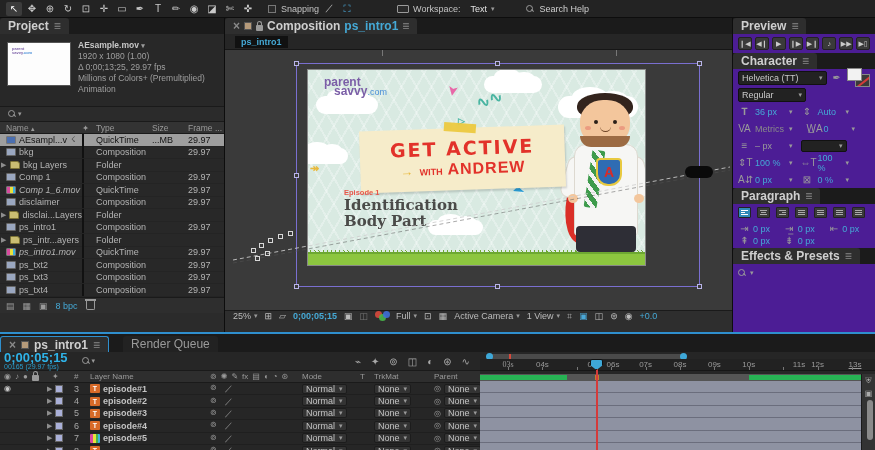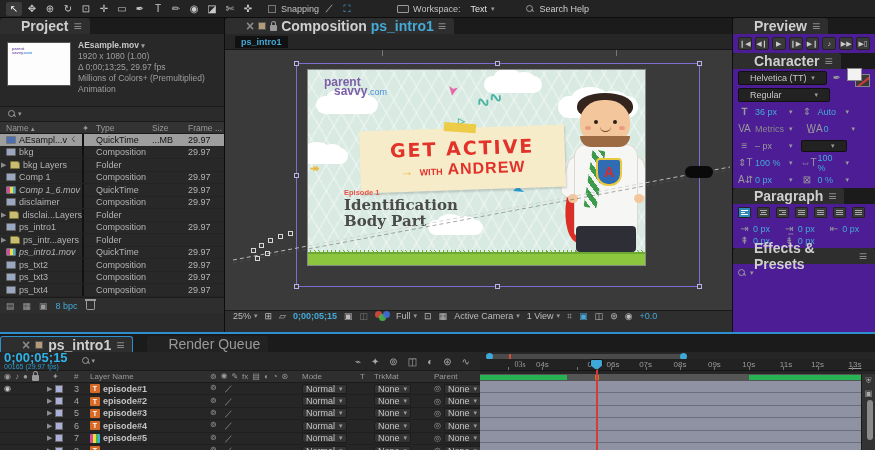--- a/index.html
+++ b/index.html
@@ -17,21 +17,21 @@
   .winicon { width:12px; height:8px; border:1px solid #9a9a9a; border-radius:1px; background:#2a2a2a; }
   .mag { position:relative; width:8px; height:8px; display:inline-block; }
   .mag::before { content:""; position:absolute; left:0; top:0; width:5px; height:5px; border:1.2px solid #9a9a9a; border-radius:50%; }
   .mag::after { content:""; position:absolute; left:5px; top:5px; width:3px; height:1.2px; background:#9a9a9a; transform:rotate(45deg); }
   .searchhelp { display:flex; align-items:center; gap:5px; margin-left:30px; color:#cfcfcf; }
 
   
   .main { position:absolute; left:0; top:18px; width:875px; height:314px; background:#141414; }
   .panel { position:absolute; background:#2b2b2b; }
   .tabbar { height:16px; background:#1b1b1b; display:flex; align-items:flex-end; }
-  .tab { background:#2e2e2e; color:#cfcfcf; font-weight:bold; font-size:14px; padding:2px 8px 2px 21px; height:16px; display:flex; align-items:center; gap:5px; border-radius:3px 3px 0 0; }
+  .tab { background:#2e2e2e; color:#cfcfcf; font-weight:bold; font-size:12px; padding:2px 8px 2px 8px; height:16px; display:flex; align-items:center; gap:5px; border-radius:3px 3px 0 0; }
   .menu-glyph { color:#8a8a8a; font-weight:normal; }
 
   
   .project-panel { left:0; top:0; width:225px; height:314px; border-right:1px solid #0d0d0d; }
   .proj-preview { position:relative; height:72px; background:#282828; }
   .thumb { position:absolute; left:7px; top:8px; width:64px; height:44px; background:#fdfdfd; border:1px solid #555; }
   .thumb-logo { position:absolute; left:4px; top:4px; font-size:4px; color:#7b5ea7; font-weight:bold; line-height:1; }
   .thumb-logo i { color:#4a90d9; font-style:normal; }
   .proj-info { position:absolute; left:78px; top:6px; color:#9f9f9f; line-height:11px; font-size:8.5px; }
   .proj-info .t { color:#c7c7c7; font-weight:bold; }
@@ -123,21 +123,21 @@
   .rgb-dots { position:relative; width:14px; height:10px; }
   .rgb-dots i { position:absolute; width:7px; height:7px; border-radius:50%; opacity:.9; }
   .rgb-dots i:nth-child(1){ left:0; top:0; background:#d84a3c; }
   .rgb-dots i:nth-child(2){ left:4px; top:3px; background:#49b54a; }
   .rgb-dots i:nth-child(3){ left:8px; top:0; background:#3f6fd8; }
 
   
   .right-col { left:733px; top:0; width:142px; height:314px; background:#4c1d95; }
   .rpanel-tab { height:16px; background:#1b1b1b; display:flex; align-items:flex-end; }
   .rc-row { display:flex; align-items:center; padding:0 5px; gap:4px; height:17px; color:#bcbcbc; }
-  .field { background:#222; border:1px solid #111; border-radius:2px; padding:1px 11px; display:flex; align-items:center; justify-content:space-between; color:#c9c9c9; }
+  .field { background:#222; border:1px solid #111; border-radius:2px; padding:1px 3px; display:flex; align-items:center; justify-content:space-between; color:#c9c9c9; }
   .transport { display:flex; gap:3px; padding:3px 5px; }
   .tbtn { width:14px; height:13px; background:#3a3a3a; border:1px solid #222; border-radius:2px; color:#c9c9c9; font-size:7px; display:flex; align-items:center; justify-content:center; }
   .glyph-ic { color:#9a9a9a; font-size:10px; width:13px; text-align:center; }
   .swpair { position:relative; width:24px; height:20px; }
   .sw { position:absolute; width:15px; height:13px; border:1px solid #888; }
   .sw.fill { left:0; top:0; background:#f2f2f2; z-index:2; }
   .sw.stroke { left:8px; top:6px; background:#3a3a3a; z-index:1; overflow:hidden; }
   .sw.stroke::before { content:""; position:absolute; left:-2px; top:5px; width:22px; height:2px; background:#d23b3b; transform:rotate(-38deg); }
   .alignbtn { width:13px; height:11px; background:#3a3a3a; border:1px solid #222; border-radius:1px; padding:2px 2px; display:flex; flex-direction:column; gap:1px; }
   .alignbtn i { height:1px; background:#aaa; display:block; }
@@ -580,21 +580,21 @@
             <span>Helvetica (TT)</span>
             <span class="dd">▾</span>
           </span>
         <span class="glyph-ic">✒</span>
         <span class="swpair">
             <span class="sw fill"></span>
             <span class="sw stroke"></span>
           </span>
       </div>
       <div class="rc-row">
-        <span class="field" style="width:92px">
+        <span class="field" style="width:68px">
             <span>Regular</span>
             <span class="dd">▾</span>
           </span>
       </div>
       <div class="rc-row">
         <span class="glyph-ic">𝐓</span>
         <span class="teal" style="width:30px">36 px</span>
           <span class="dd">▾</span>
         <span class="glyph-ic" style="margin-left:4px">⇕</span>
         <span class="teal" style="width:24px">Auto</span>
@@ -965,37 +965,37 @@
           </div>
       </div>
 
       <div class="tl-right">
         <div class="navig">
           <span class="nub l"></span>
           <span class="nub r"></span>
           <span class="redtick"></span>
         </div>
         <div class="ruler" id="ruler">
-            <span class="rlab" style="left: 40px; font-family: Liberation Serif, serif;">03s</span>
+            <span class="rlab" style="left: 28px; font-family: Liberation Serif, serif;">03s</span>
             <span class="rtick" style="left: 28px;"></span>
             <span class="rlab" style="left: 62.4px;">04s</span>
             <span class="rtick" style="left: 62.4px;"></span>
             <span class="rlab" style="left: 114px;">05s</span>
             <span class="rtick" style="left: 96.8px;"></span>
             <span class="rlab" style="left: 133px;">06s</span>
             <span class="rtick" style="left: 131.2px;"></span>
             <span class="rlab" style="left: 165.6px;">07s</span>
             <span class="rtick" style="left: 165.6px;"></span>
             <span class="rlab" style="left: 200px;">08s</span>
             <span class="rtick" style="left: 200px;"></span>
             <span class="rlab" style="left: 234.4px;">09s</span>
             <span class="rtick" style="left: 234.4px;"></span>
             <span class="rlab" style="left: 268.8px;">10s</span>
             <span class="rtick" style="left: 268.8px;"></span>
-            <span class="rlab" style="left: 306px;">11s</span>
+            <span class="rlab" style="left: 319px;">11s</span>
             <span class="rtick" style="left: 303.2px;"></span>
             <span class="rlab" style="left: 337.6px;">12s</span>
             <span class="rtick" style="left: 337.6px;"></span>
             <span class="rlab" style="left: 375px; text-decoration: underline;">13s</span>
             <span class="rtick" style="left: 372px;"></span>
           </div>
         <div class="workarea" id="workarea">
             <span class="wa-orange"></span>
             <span class="wa-green" style="left: 0px; width: 87px;"></span>
             <span class="wa-green" style="left: 269px; width: 112px;"></span>

